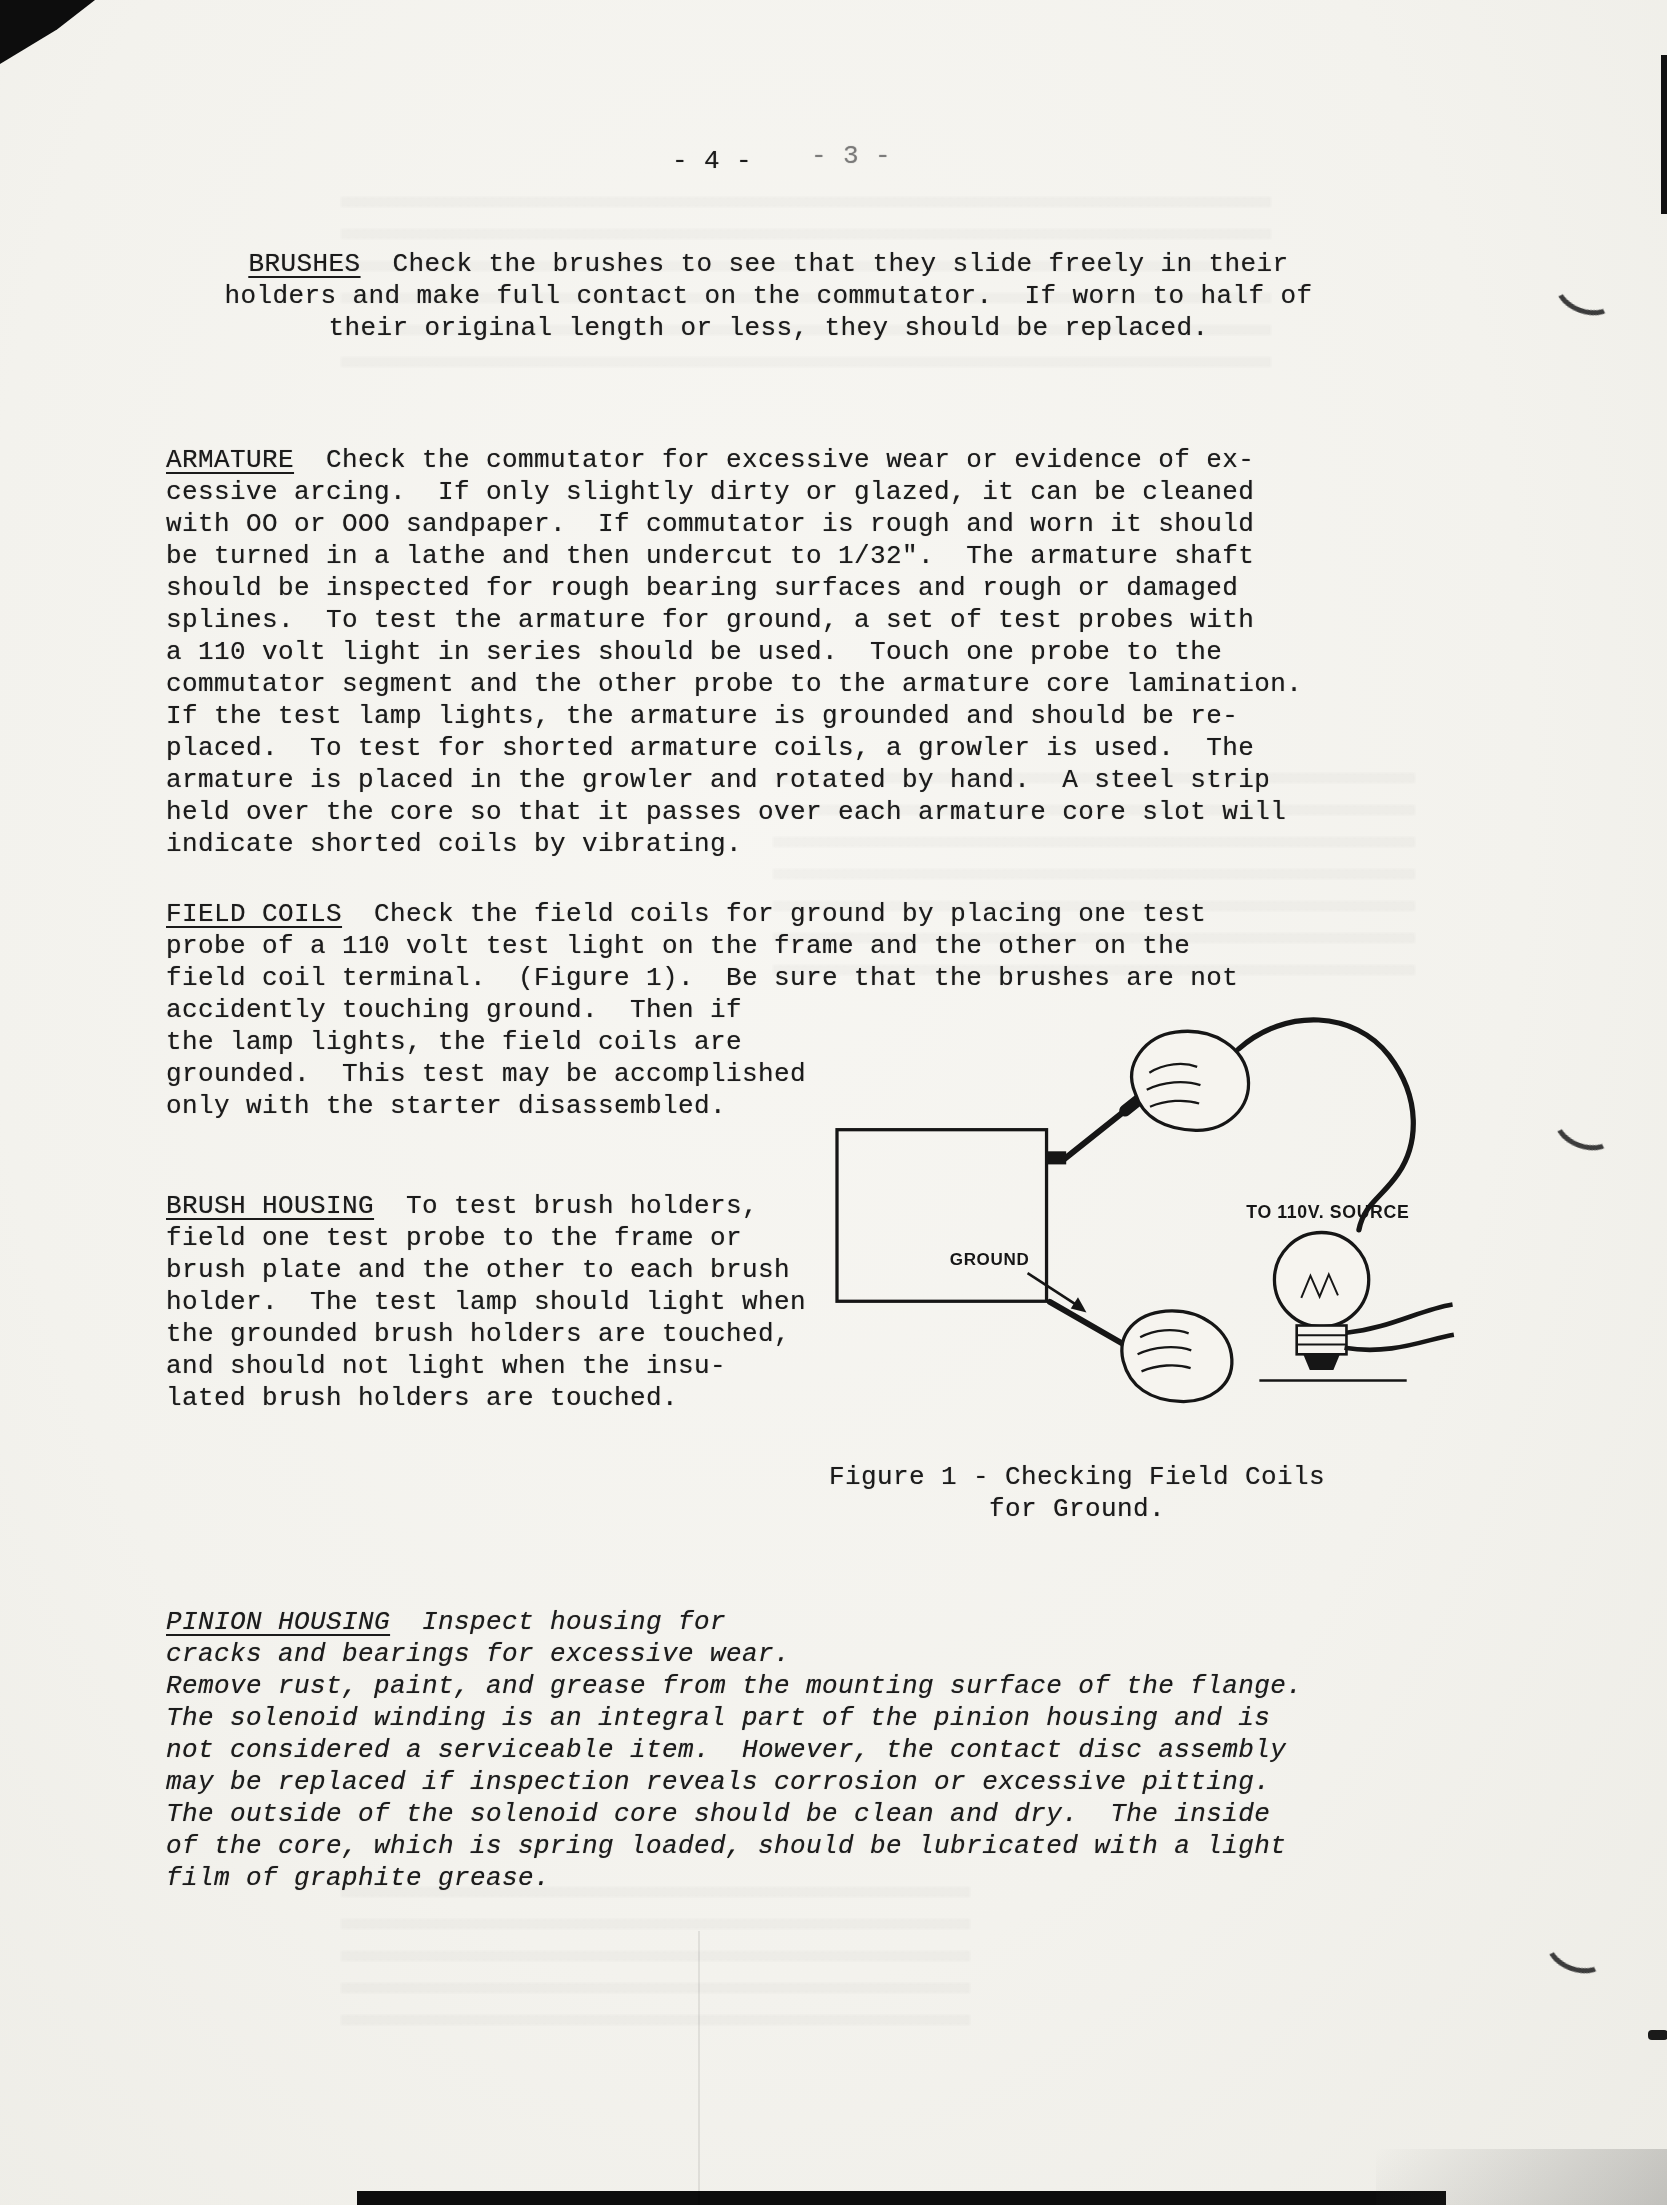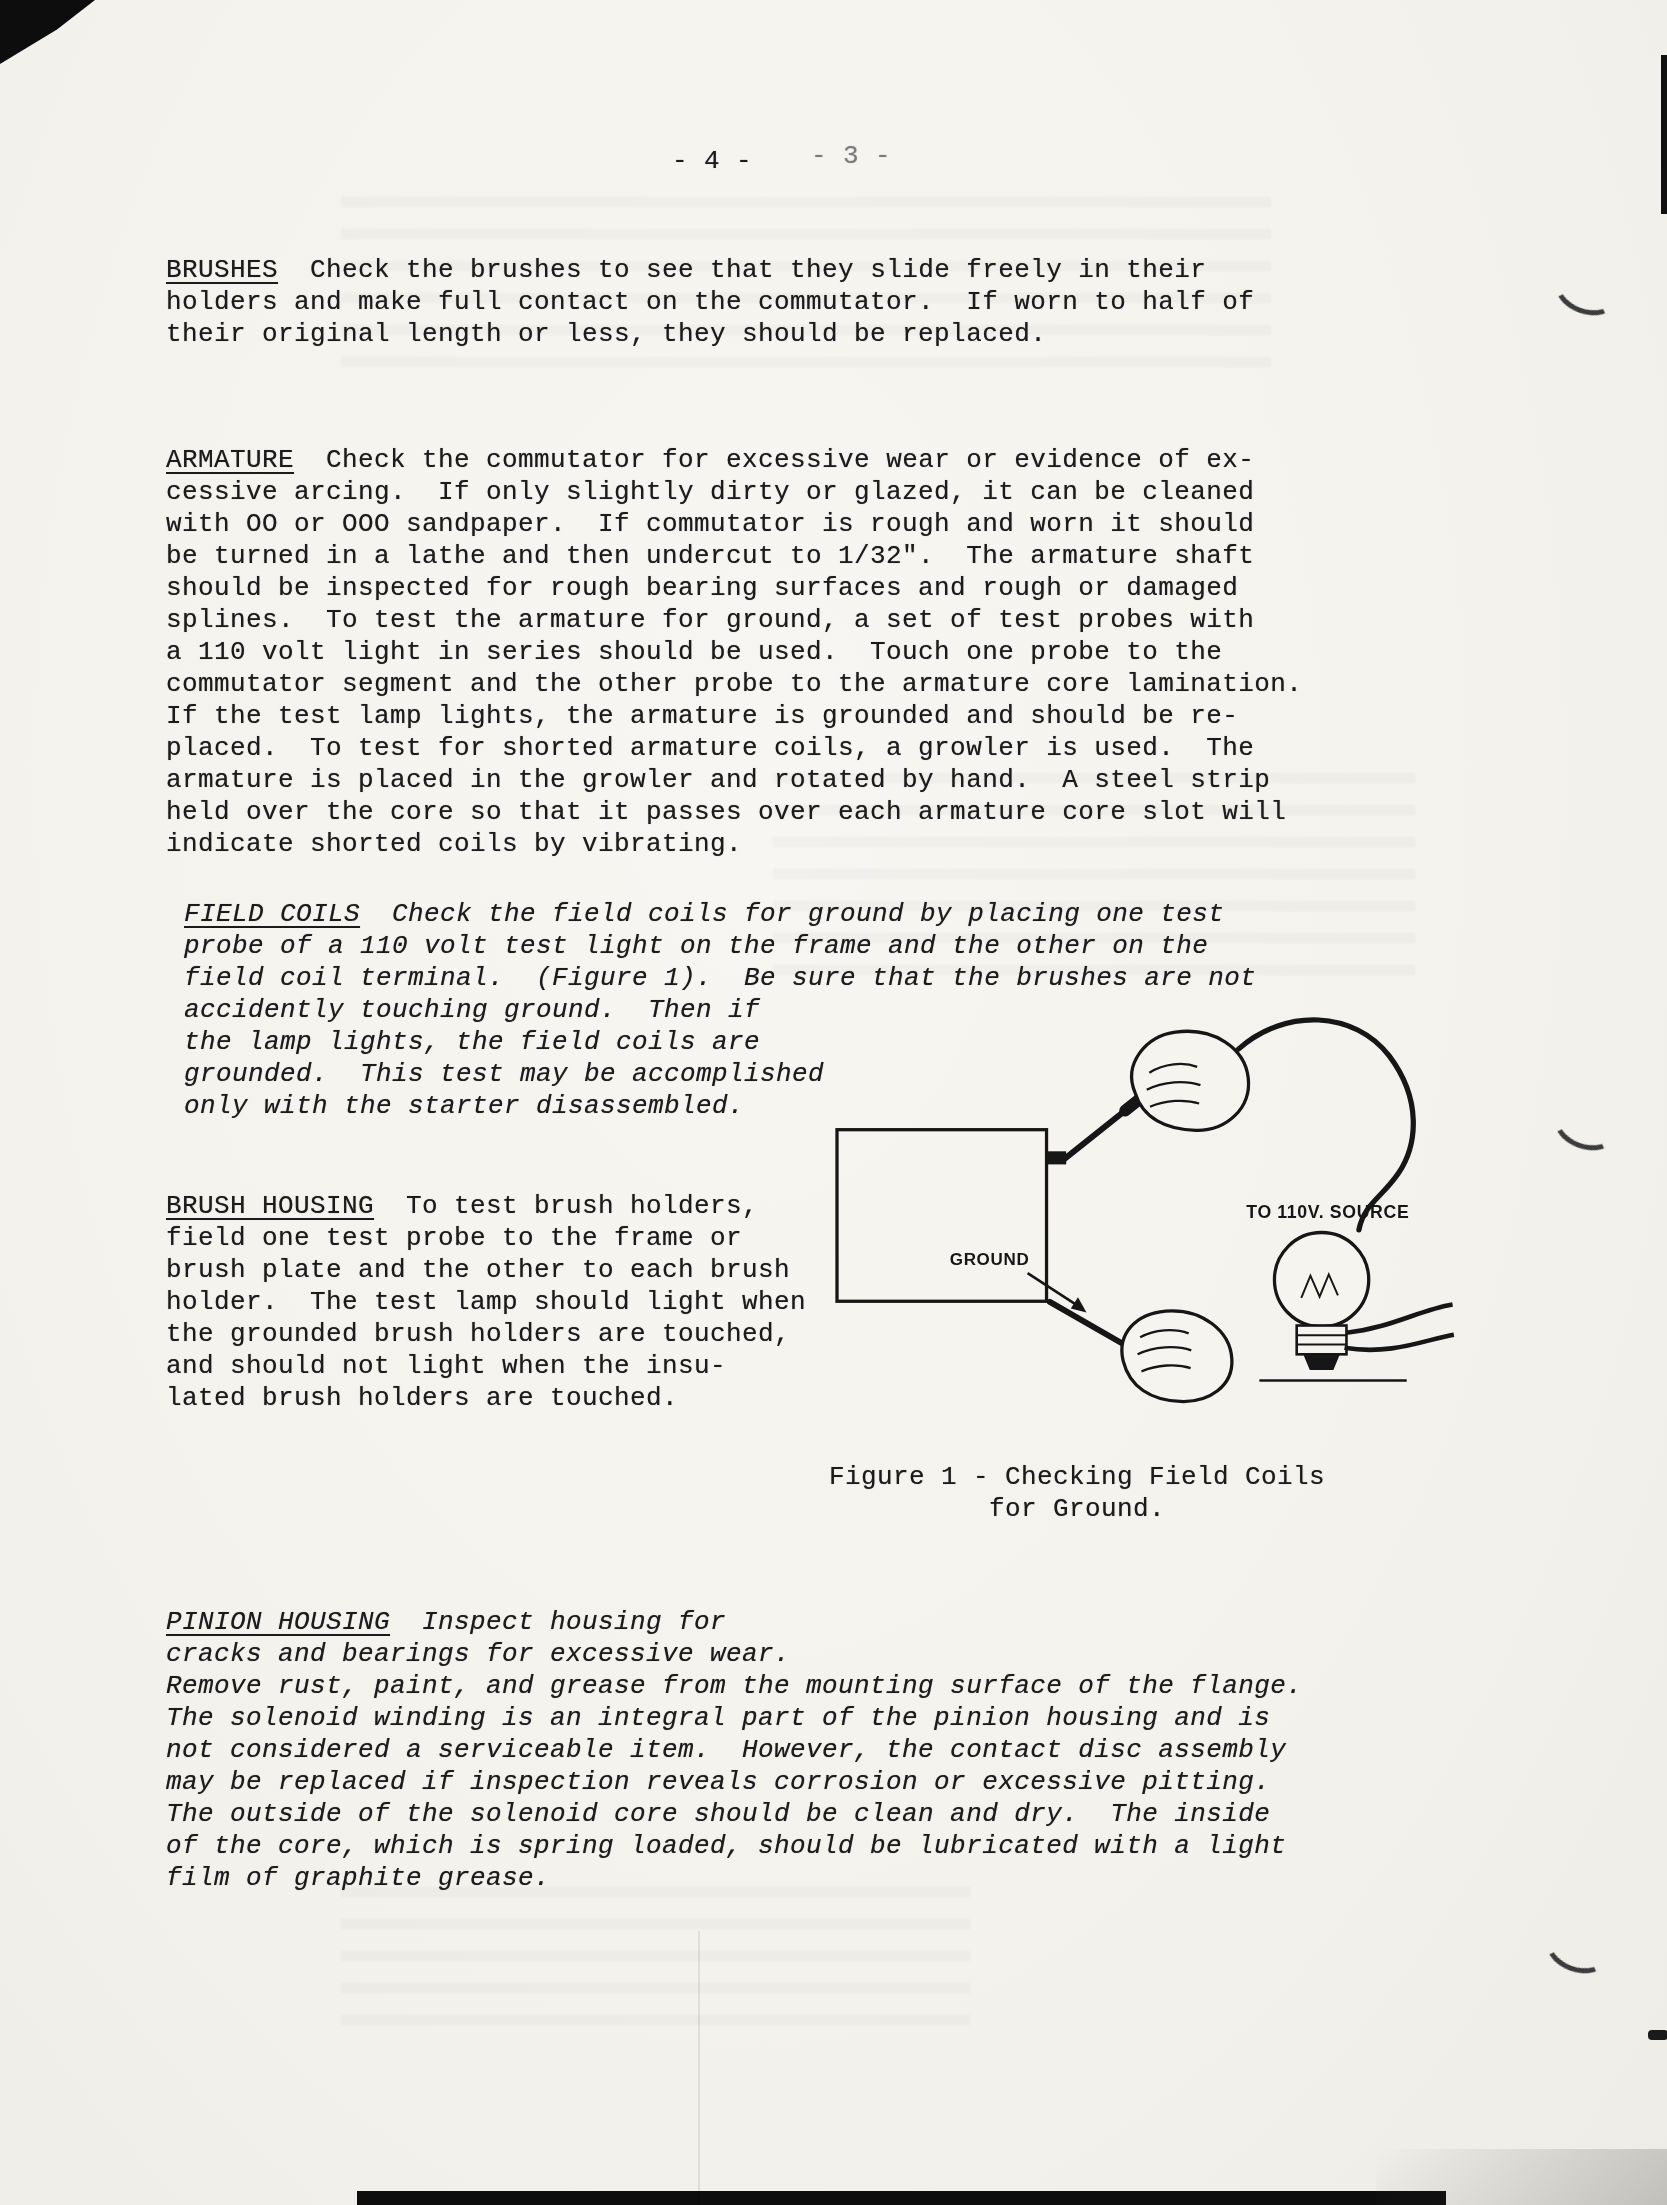--- a/index.html
+++ b/index.html
@@ -26,23 +26,23 @@
     text-underline-offset: 4.6px;
   }
   
   .page-number { left: 672px; top: 145px; }
   .ghost-number {
     left: 811px; top: 140px;
     color: rgba(110,110,110,0.45);
     filter: blur(0.7px);
   }
   
-  .sec-brushes        { left: 166px; top: 254px;  width: 1205px; }
+  .sec-brushes        { left: 166px; top: 248px;  width: 1205px; text-align: center; }
   .sec-armature       { left: 166px; top: 408px;  width: 1205px; margin-top: 36px; }
-  .sec-field-coils    { left: 184px; top: 898px; width: 1205px; font-style: italic; }
+  .sec-field-coils    { left: 166px; top: 898px; width: 1205px; }
   .sec-brush-holders  { left: 166px; top: 1190px; width: 812px; }
   .sec-pinion-housing { left: 166px; top: 1606px; width: 1205px; font-style: italic; }
   
   .figure-art { left: 827px; top: 1002px; width: 629px; height: 406px; }
   .figure-caption { left: 829px; top: 1461px; width: 550px; }
   .fig-label {
     font-family: "Liberation Sans", "DejaVu Sans", sans-serif;
     font-weight: bold;
     fill: #161616;
     letter-spacing: 1px;

